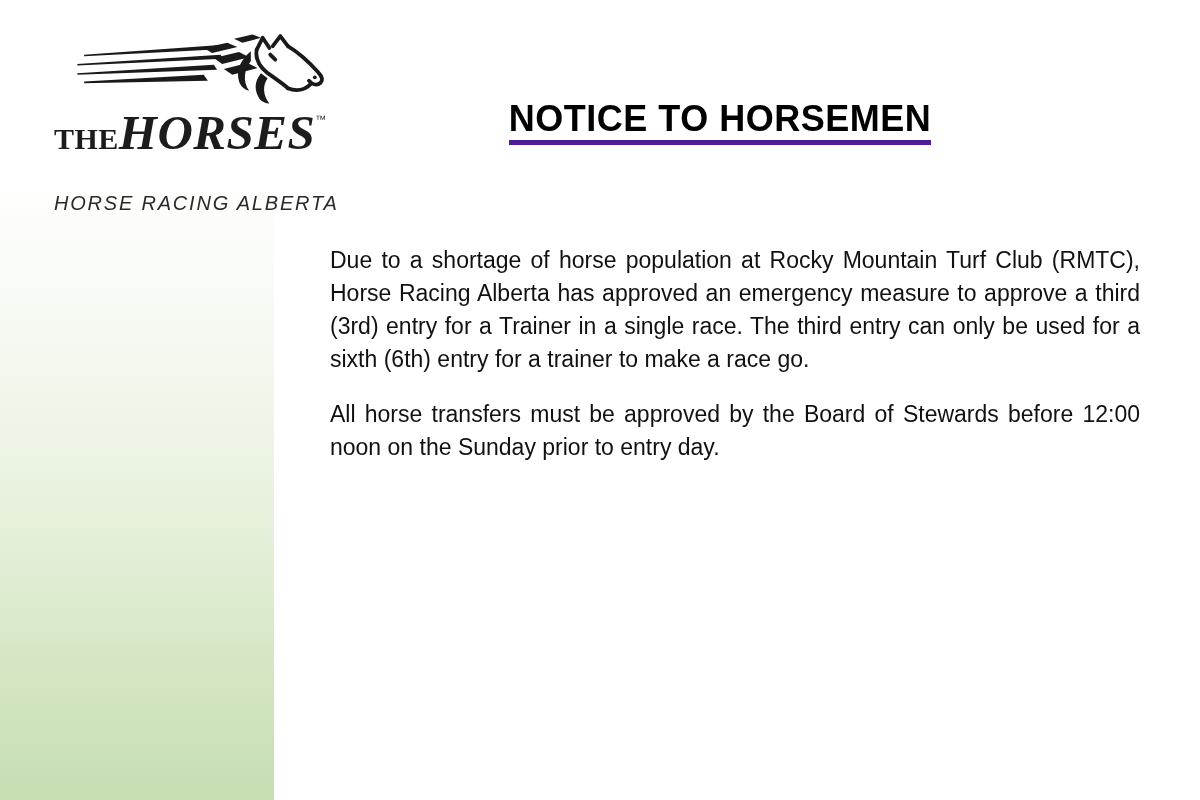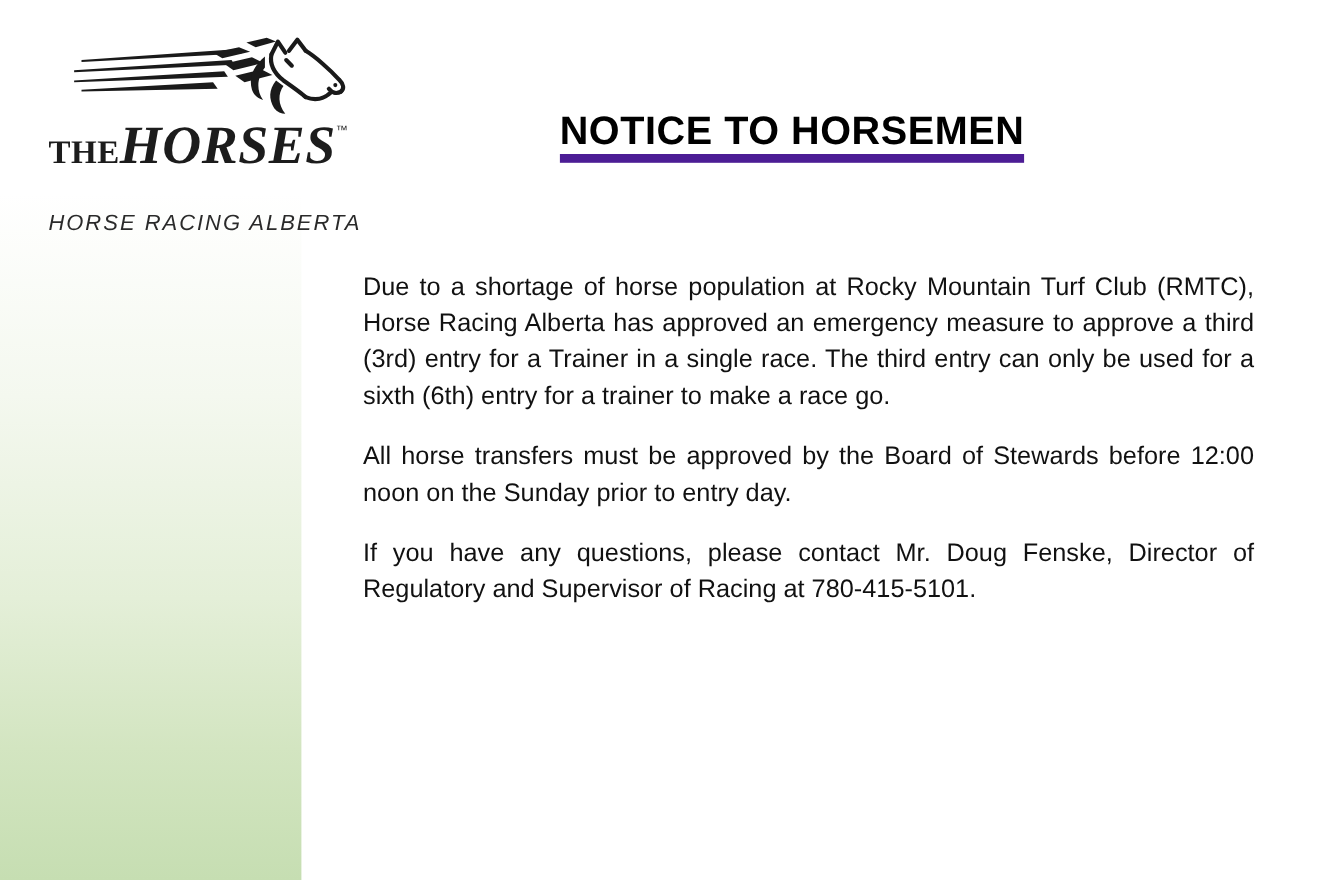--- a/index.html
+++ b/index.html
@@ -26,21 +26,21 @@
       #ffffff 0%,
       #ffffff 22%,
       #f4f8ef 45%,
       #e4efd8 68%,
       #d3e5c1 85%,
       #c6deb2 100%);
   }
   
   .logo {
     position: absolute;
-    left: 42px; top: 26px;
+    left: 52px; top: 26px;
     width: 310px;
   }
   .logo-art {
     display: block;
     width: 300px;
     height: 80px;
     position: relative;
     z-index: 2;
     pointer-events: none;
   }
@@ -88,21 +88,21 @@
     left: 340px; top: 101px;
     width: 760px;
     text-align: center;
   }
   .title {
     display: inline-block;
     font-size: 36px;
     font-weight: 700;
     letter-spacing: 0.5px;
     color: #000000;
-    border-bottom: 8px solid #4c1d95;
+    border-bottom: 5px solid #4c1d95;
     padding-bottom: 3px;
     line-height: 1.0;
   }
   
   .content {
     position: absolute;
     left: 330px; top: 232px;
     width: 810px;
     font-size: 23px;
     line-height: 33px;
@@ -162,16 +162,15 @@
     <div class="logo-tagline">HORSE RACING ALBERTA</div>
   </div>
 
   <div class="title-wrap">
     <span class="title">NOTICE TO HORSEMEN</span>
   </div>
 
   <div class="content">
     <p class="para">Due to a shortage of horse population at Rocky Mountain Turf Club (RMTC), Horse Racing Alberta has approved an emergency measure to approve a third (3rd) entry for a Trainer in a single race. The third entry can only be used for a sixth (6th) entry for a trainer to make a race go.</p>
     <p class="para">All horse transfers must be approved by the Board of Stewards before 12:00 noon on the Sunday prior to entry day.</p>
-    <p class="para">If you have any questions, please contact Mr. Doug Fenske, Director of Regulatory and Supervisor of Racing at 780-415-5101.</p>
   </div>
 
 </div>
 
 </body></html>

